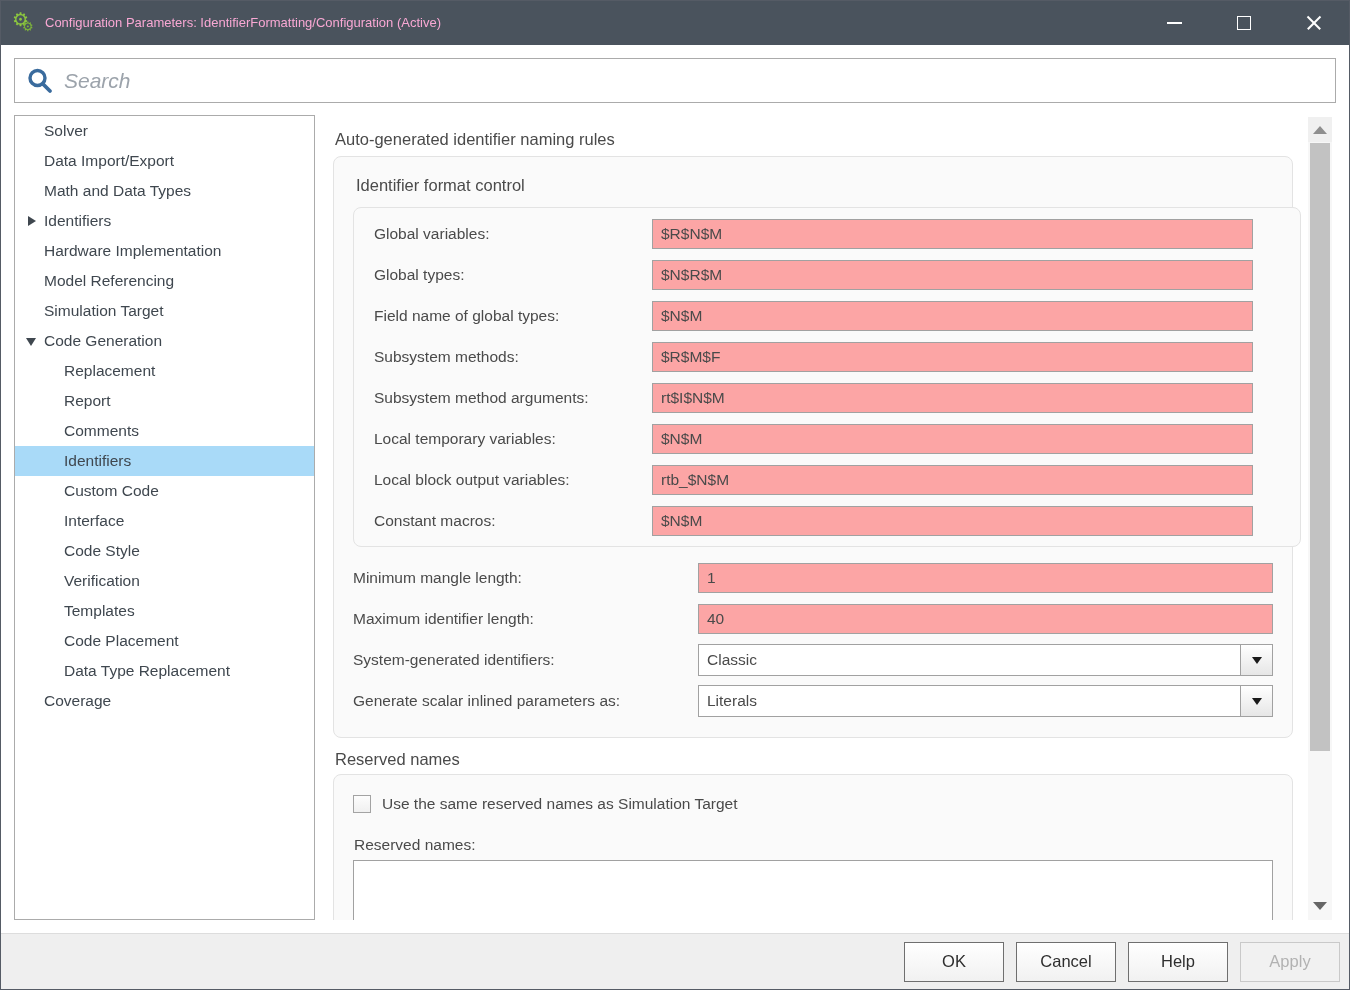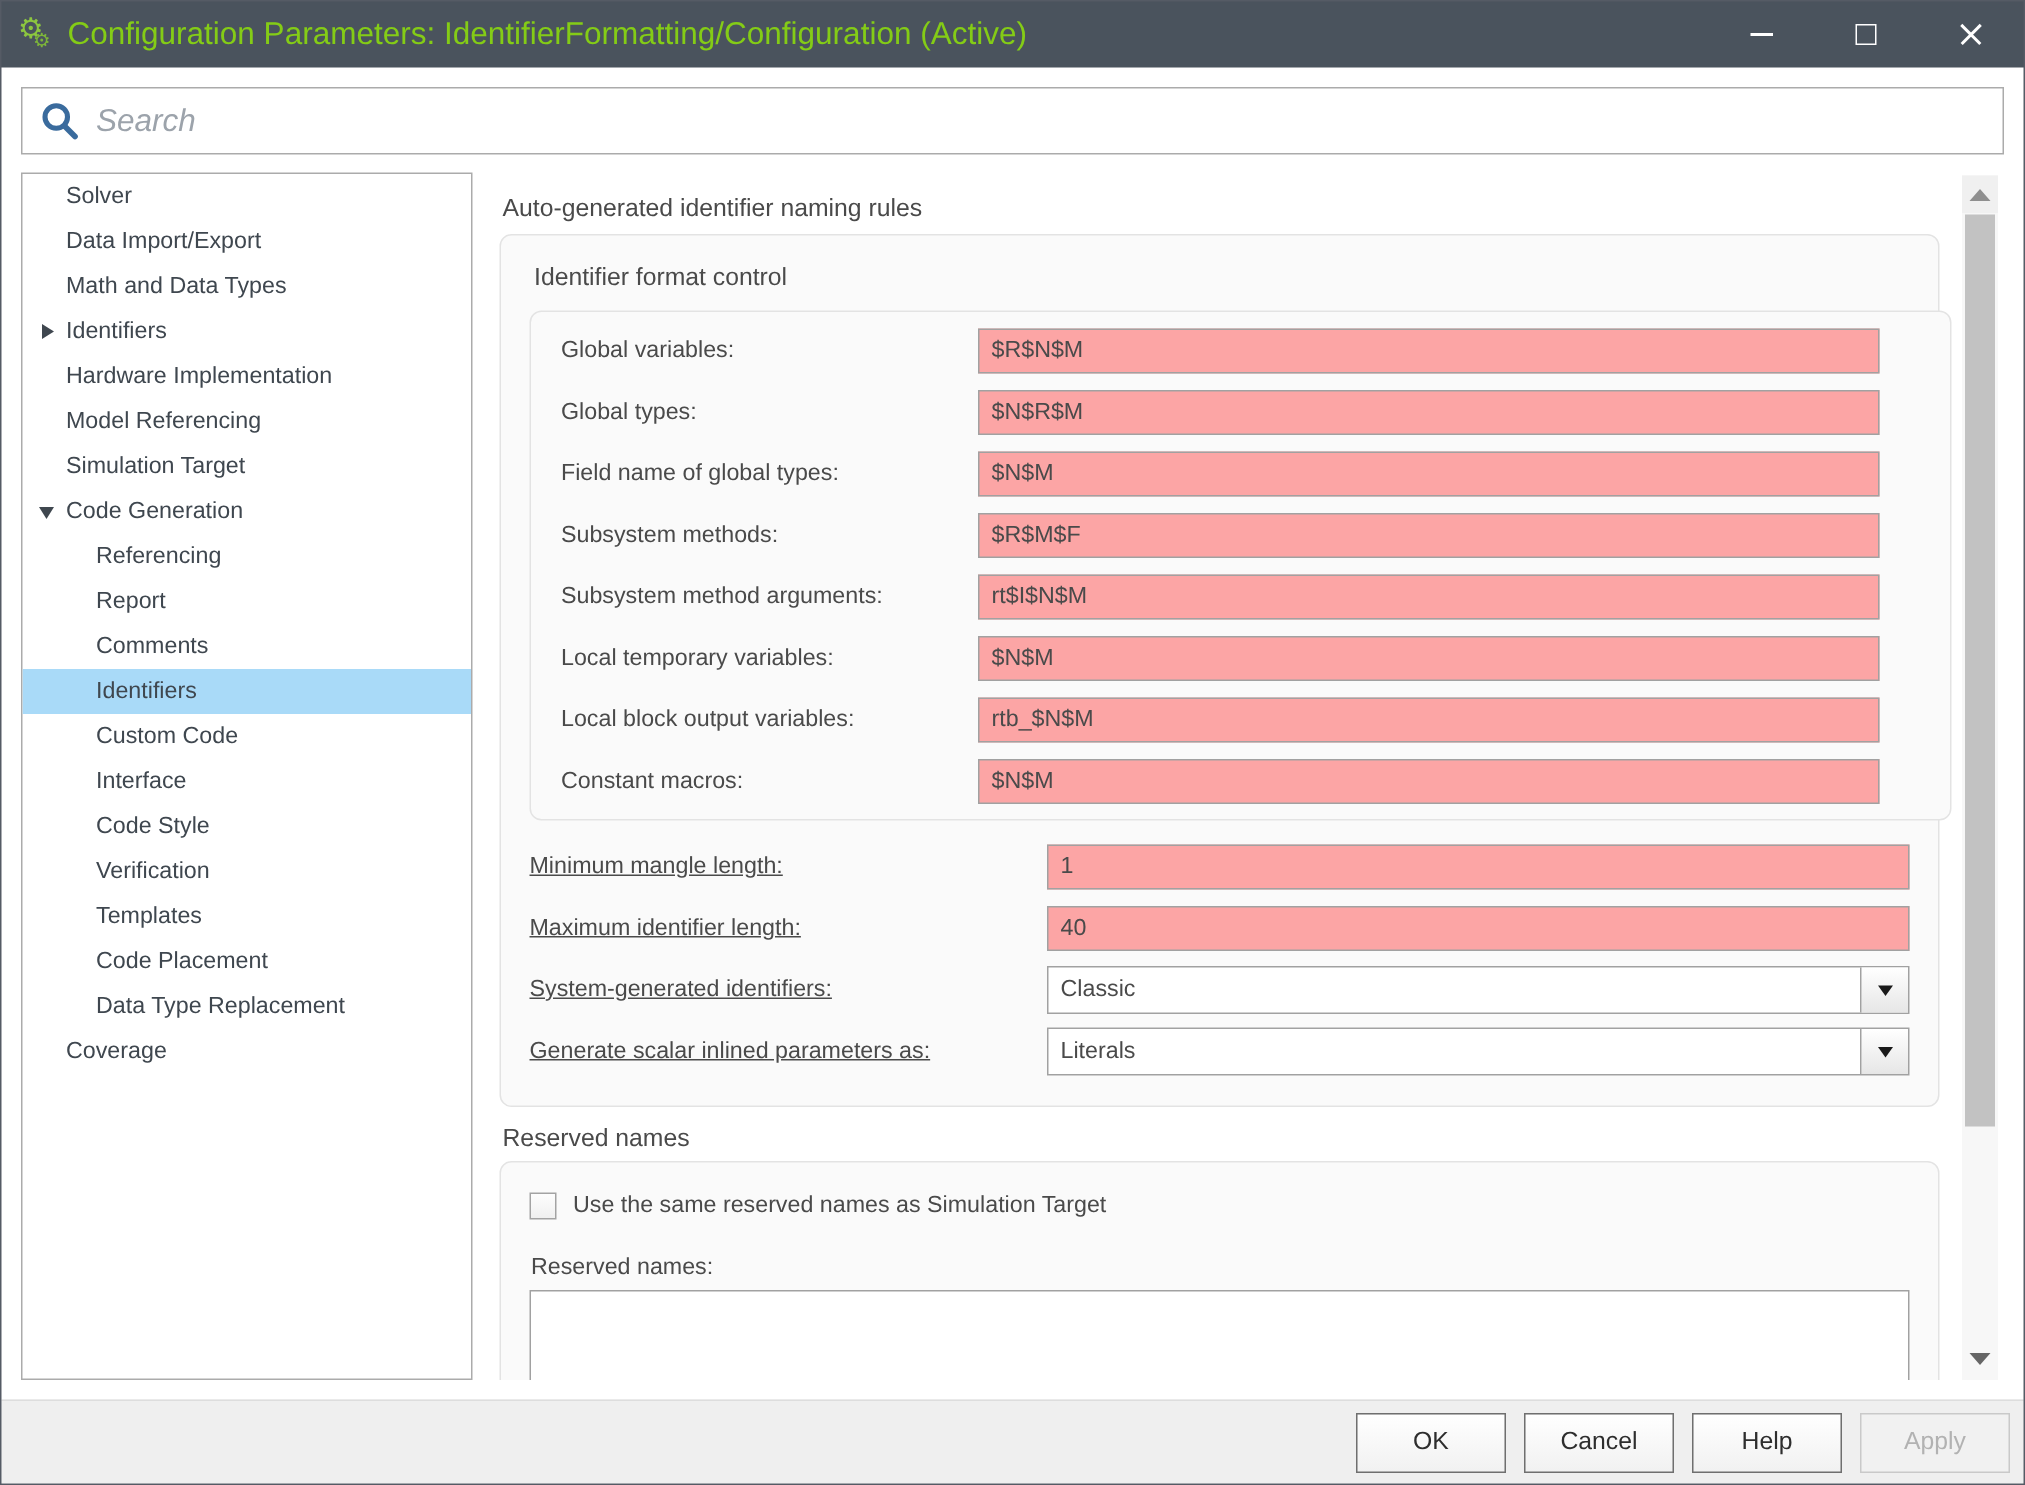--- a/index.html
+++ b/index.html
@@ -9,21 +9,21 @@
     box-sizing:border-box;
   }
   .window *{box-sizing:border-box;}
   .window-border{position:absolute;inset:0;border:1px solid #555B65;pointer-events:none;z-index:50;}
 
   
   .titlebar{position:absolute;left:0;top:0;width:100%;height:45px;background:#4A535D;display:flex;align-items:center;padding-left:13px;}
   .app-icon{position:relative;width:24px;height:24px;margin-right:8px;flex:none;}
   .app-icon .gear-big{position:absolute;left:-1px;top:-3px;font-size:19px;color:#8CC63F;line-height:24px;}
   .app-icon .gear-small{position:absolute;left:9px;top:4px;font-size:13px;color:#7DB53A;line-height:24px;}
-  .title-text{color:#84cc16;font-size:21px;}
+  .title-text{color:#f9a8d4;font-size:13px;}
   .win-controls{position:absolute;right:1px;top:0;height:45px;display:flex;}
   .win-btn{width:70px;height:45px;display:flex;align-items:center;justify-content:center;cursor:default;background:transparent;border:none;padding:0;}
   .ic-min{width:15px;height:2px;background:#FFF;}
   .ic-max{width:14px;height:14px;border:1.5px solid #FFF;}
   .ic-close{position:relative;width:16px;height:16px;}
   .ic-close::before,.ic-close::after{content:"";position:absolute;left:-1px;top:7px;width:18px;height:1.6px;background:#FFF;}
   .ic-close::before{transform:rotate(45deg);}
   .ic-close::after{transform:rotate(-45deg);}
 
   
@@ -43,21 +43,21 @@
   .arrow.expanded{left:11px;top:12px;border-top:8px solid #3F474F;border-left:5px solid transparent;border-right:5px solid transparent;}
 
   
   .main{position:absolute;left:330px;top:115px;width:975px;height:805px;overflow:hidden;}
   .section-title{margin:14px 0 0 5px;font-size:16.5px;color:#4A4A4A;height:20px;line-height:20px;}
   .outer-group{margin:7px 0 0 3px;width:960px;height:582px;border:1px solid #E3E3E3;border-radius:8px;background:#FAFAFA;padding:18px 19px 0 19px;}
   .group-title{font-size:16.5px;color:#4A4A4A;height:20px;line-height:20px;margin:0 0 12px 3px;}
   .inner-group{width:948px;height:340px;border:1px solid #E3E3E3;border-radius:8px;background:#FAFAFA;padding:11px 23px 0 20px;}
   .form-row{display:flex;align-items:center;height:30px;margin-bottom:11px;}
   .field-label{font-size:15.5px;color:#4A4A4A;flex:none;width:278px;}
-  .field-label.wide{width:345px;text-decoration:underline;}
+  .field-label.wide{width:345px;}
   .text-input{flex:none;height:30px;border:1px solid #A1A1A1;background:#fca5a5;font-size:15.5px;color:#4A4A4A;padding:0 8px;font-family:"Liberation Sans",sans-serif;outline:none;}
   .text-input.fmt{width:601px;}
   .text-input.setting{width:575px;}
   .settings-rows{margin-top:16px;}
   .dropdown{position:relative;flex:none;width:575px;height:32px;border:1px solid #A1A1A1;background:#FFF;display:flex;align-items:center;}
   .dd-value{font-size:15.5px;color:#4A4A4A;padding-left:8px;flex:1;}
   .dd-btn{flex:none;width:32px;height:100%;border-left:1px solid #A1A1A1;background:linear-gradient(#FFFFFF,#E6E6E6);display:flex;align-items:center;justify-content:center;}
   .dd-tri{width:0;height:0;border-top:7px solid #1A1A1A;border-left:5.5px solid transparent;border-right:5.5px solid transparent;}
 
   .reserved-heading{margin:11px 0 0 5px;font-size:16.5px;color:#4A4A4A;height:20px;line-height:20px;}
@@ -117,21 +117,21 @@
 
   <div class="sidebar">
       <div class="tree-item lvl1"><span>Solver</span></div>
       <div class="tree-item lvl1"><span>Data Import/Export</span></div>
       <div class="tree-item lvl1"><span>Math and Data Types</span></div>
       <div class="tree-item lvl1"><span class="arrow collapsed"></span><span>Identifiers</span></div>
       <div class="tree-item lvl1"><span>Hardware Implementation</span></div>
       <div class="tree-item lvl1"><span>Model Referencing</span></div>
       <div class="tree-item lvl1"><span>Simulation Target</span></div>
       <div class="tree-item lvl1"><span class="arrow expanded"></span><span>Code Generation</span></div>
-      <div class="tree-item lvl2"><span>Referencing</span></div>
+      <div class="tree-item lvl2"><span>Replacement</span></div>
       <div class="tree-item lvl2"><span>Report</span></div>
       <div class="tree-item lvl2"><span>Comments</span></div>
       <div class="tree-item lvl2 selected"><span>Identifiers</span></div>
       <div class="tree-item lvl2"><span>Custom Code</span></div>
       <div class="tree-item lvl2"><span>Interface</span></div>
       <div class="tree-item lvl2"><span>Code Style</span></div>
       <div class="tree-item lvl2"><span>Verification</span></div>
       <div class="tree-item lvl2"><span>Templates</span></div>
       <div class="tree-item lvl2"><span>Code Placement</span></div>
       <div class="tree-item lvl2"><span>Data Type Replacement</span></div>

